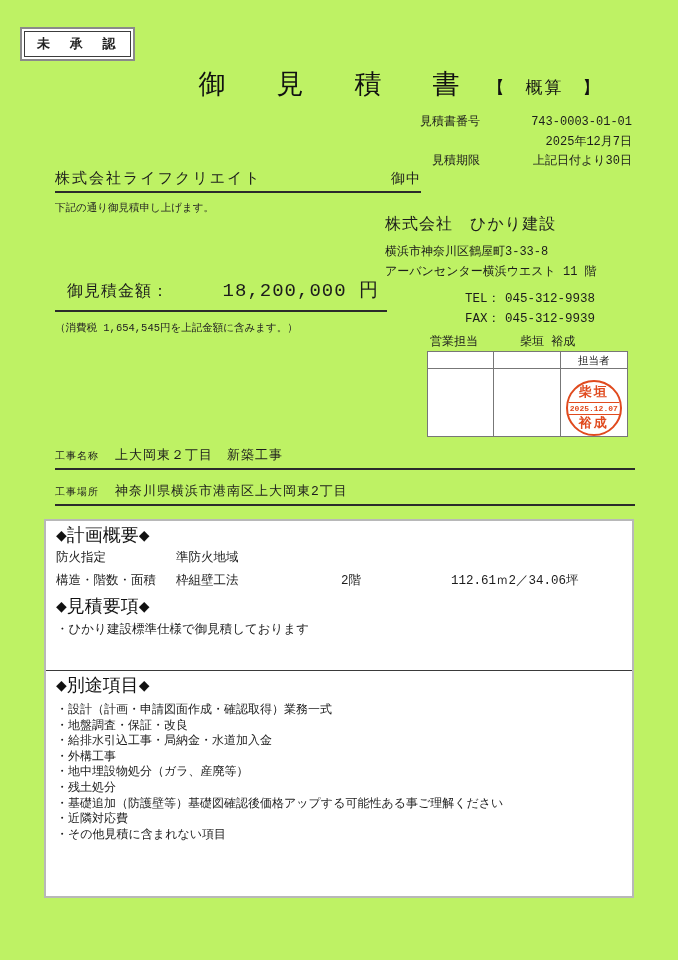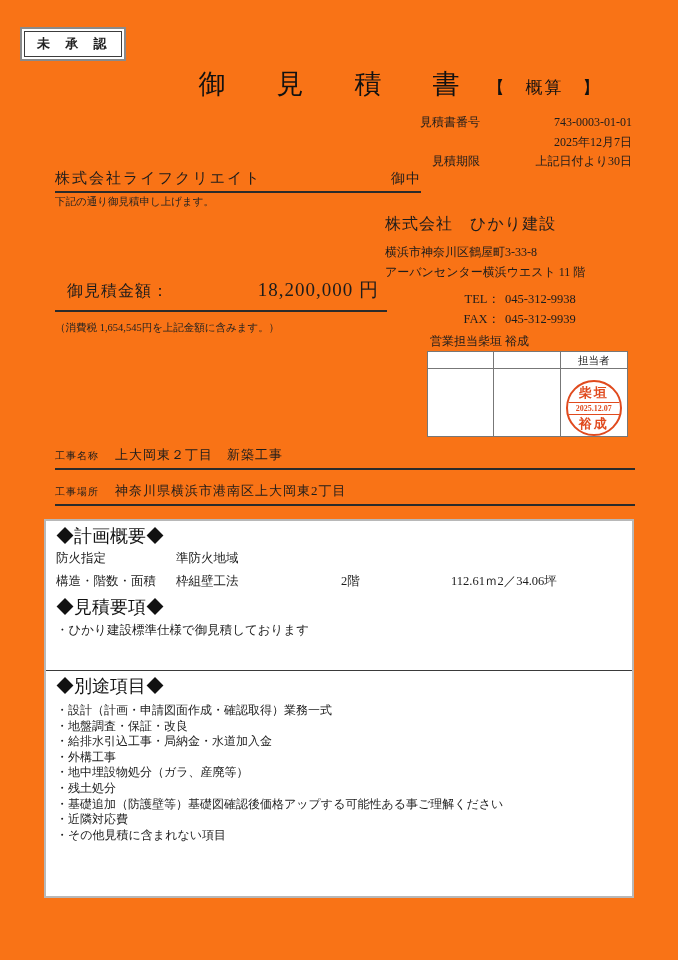--- a/index.html
+++ b/index.html
@@ -1,47 +1,47 @@
 <!DOCTYPE html>
 <html><head>
 <meta charset="utf-8">
 <style>
   html,body{margin:0;padding:0;background:#ffffff;}
   .page{
-    position:relative;width:678px;height:960px;background:#f97316;
-    font-family:Liberation Serif, serif;color:#1c1c1c;overflow:hidden;
+    position:relative;width:678px;height:960px;background:#bef264;
+    font-family:Liberation Mono, monospace;color:#1c1c1c;overflow:hidden;
   }
   
   .approval{position:absolute;left:20px;top:27px;border:2px solid #8a8a8a;background:#fff;padding:2px;}
   .approval-inner{border:1px solid #3c3c3c;padding:3px 8px 3px 12px;font-size:13px;font-weight:bold;letter-spacing:6px;color:#222;}
   
   .title-row{position:absolute;left:180px;top:66px;width:440px;text-align:center;white-space:nowrap;}
   .title-main{font-size:27px;letter-spacing:12px;color:#111;}
   .title-sub{font-size:17px;letter-spacing:2px;color:#111;margin-left:16px;}
   
   .meta{position:absolute;right:46px;top:113px;width:240px;font-size:12px;}
   .meta-row{display:flex;line-height:19.5px;}
   .meta-label{width:88px;text-align:right;}
   .meta-value{flex:1;text-align:right;}
   
   .customer{position:absolute;left:55px;top:169px;width:366px;}
   .customer-line{display:flex;justify-content:space-between;align-items:baseline;border-bottom:2px solid #2b2b2b;padding-bottom:3px;}
   .customer-name{font-size:15px;letter-spacing:2px;}
   .customer-honorific{font-size:14px;letter-spacing:1px;}
-  .greeting{font-size:10.5px;margin-top:2px;color:#222;}
+  .greeting{font-size:10.5px;margin-top:8px;color:#222;}
   
   .issuer{position:absolute;left:385px;top:214px;width:255px;}
   .issuer-company{font-size:16px;letter-spacing:1px;margin-bottom:7px;}
   .issuer-address{font-size:12px;line-height:20px;}
   .telfax{position:absolute;left:400px;top:289px;width:235px;font-size:12.5px;}
   .telfax-row{display:flex;line-height:20px;}
   .telfax-label{width:100px;text-align:right;}
   .telfax-value{margin-left:5px;}
   .sales-row{position:absolute;left:430px;top:333px;width:200px;display:flex;font-size:12px;}
-  .sales-name{}
+  .sales-name{margin-left:42px;}
   
   .amount{position:absolute;left:55px;top:277px;width:332px;}
   .amount-line{display:flex;justify-content:space-between;align-items:baseline;border-bottom:2px solid #2b2b2b;padding:0 8px 7px 12px;}
   .amount-label{font-size:16px;letter-spacing:1px;}
   .amount-value{font-size:19px;letter-spacing:1px;}
   .tax-note{font-size:10.5px;margin-top:9px;color:#222;}
   
   .stamp-table{position:absolute;left:427px;top:351px;width:201px;height:86px;display:grid;
     grid-template-columns:1fr 1fr 1fr;grid-template-rows:17px 1fr;border:1px solid #777;box-sizing:border-box;background:#fff;}
   .stamp-cell{border-right:1px solid #777;border-bottom:1px solid #777;box-sizing:border-box;

